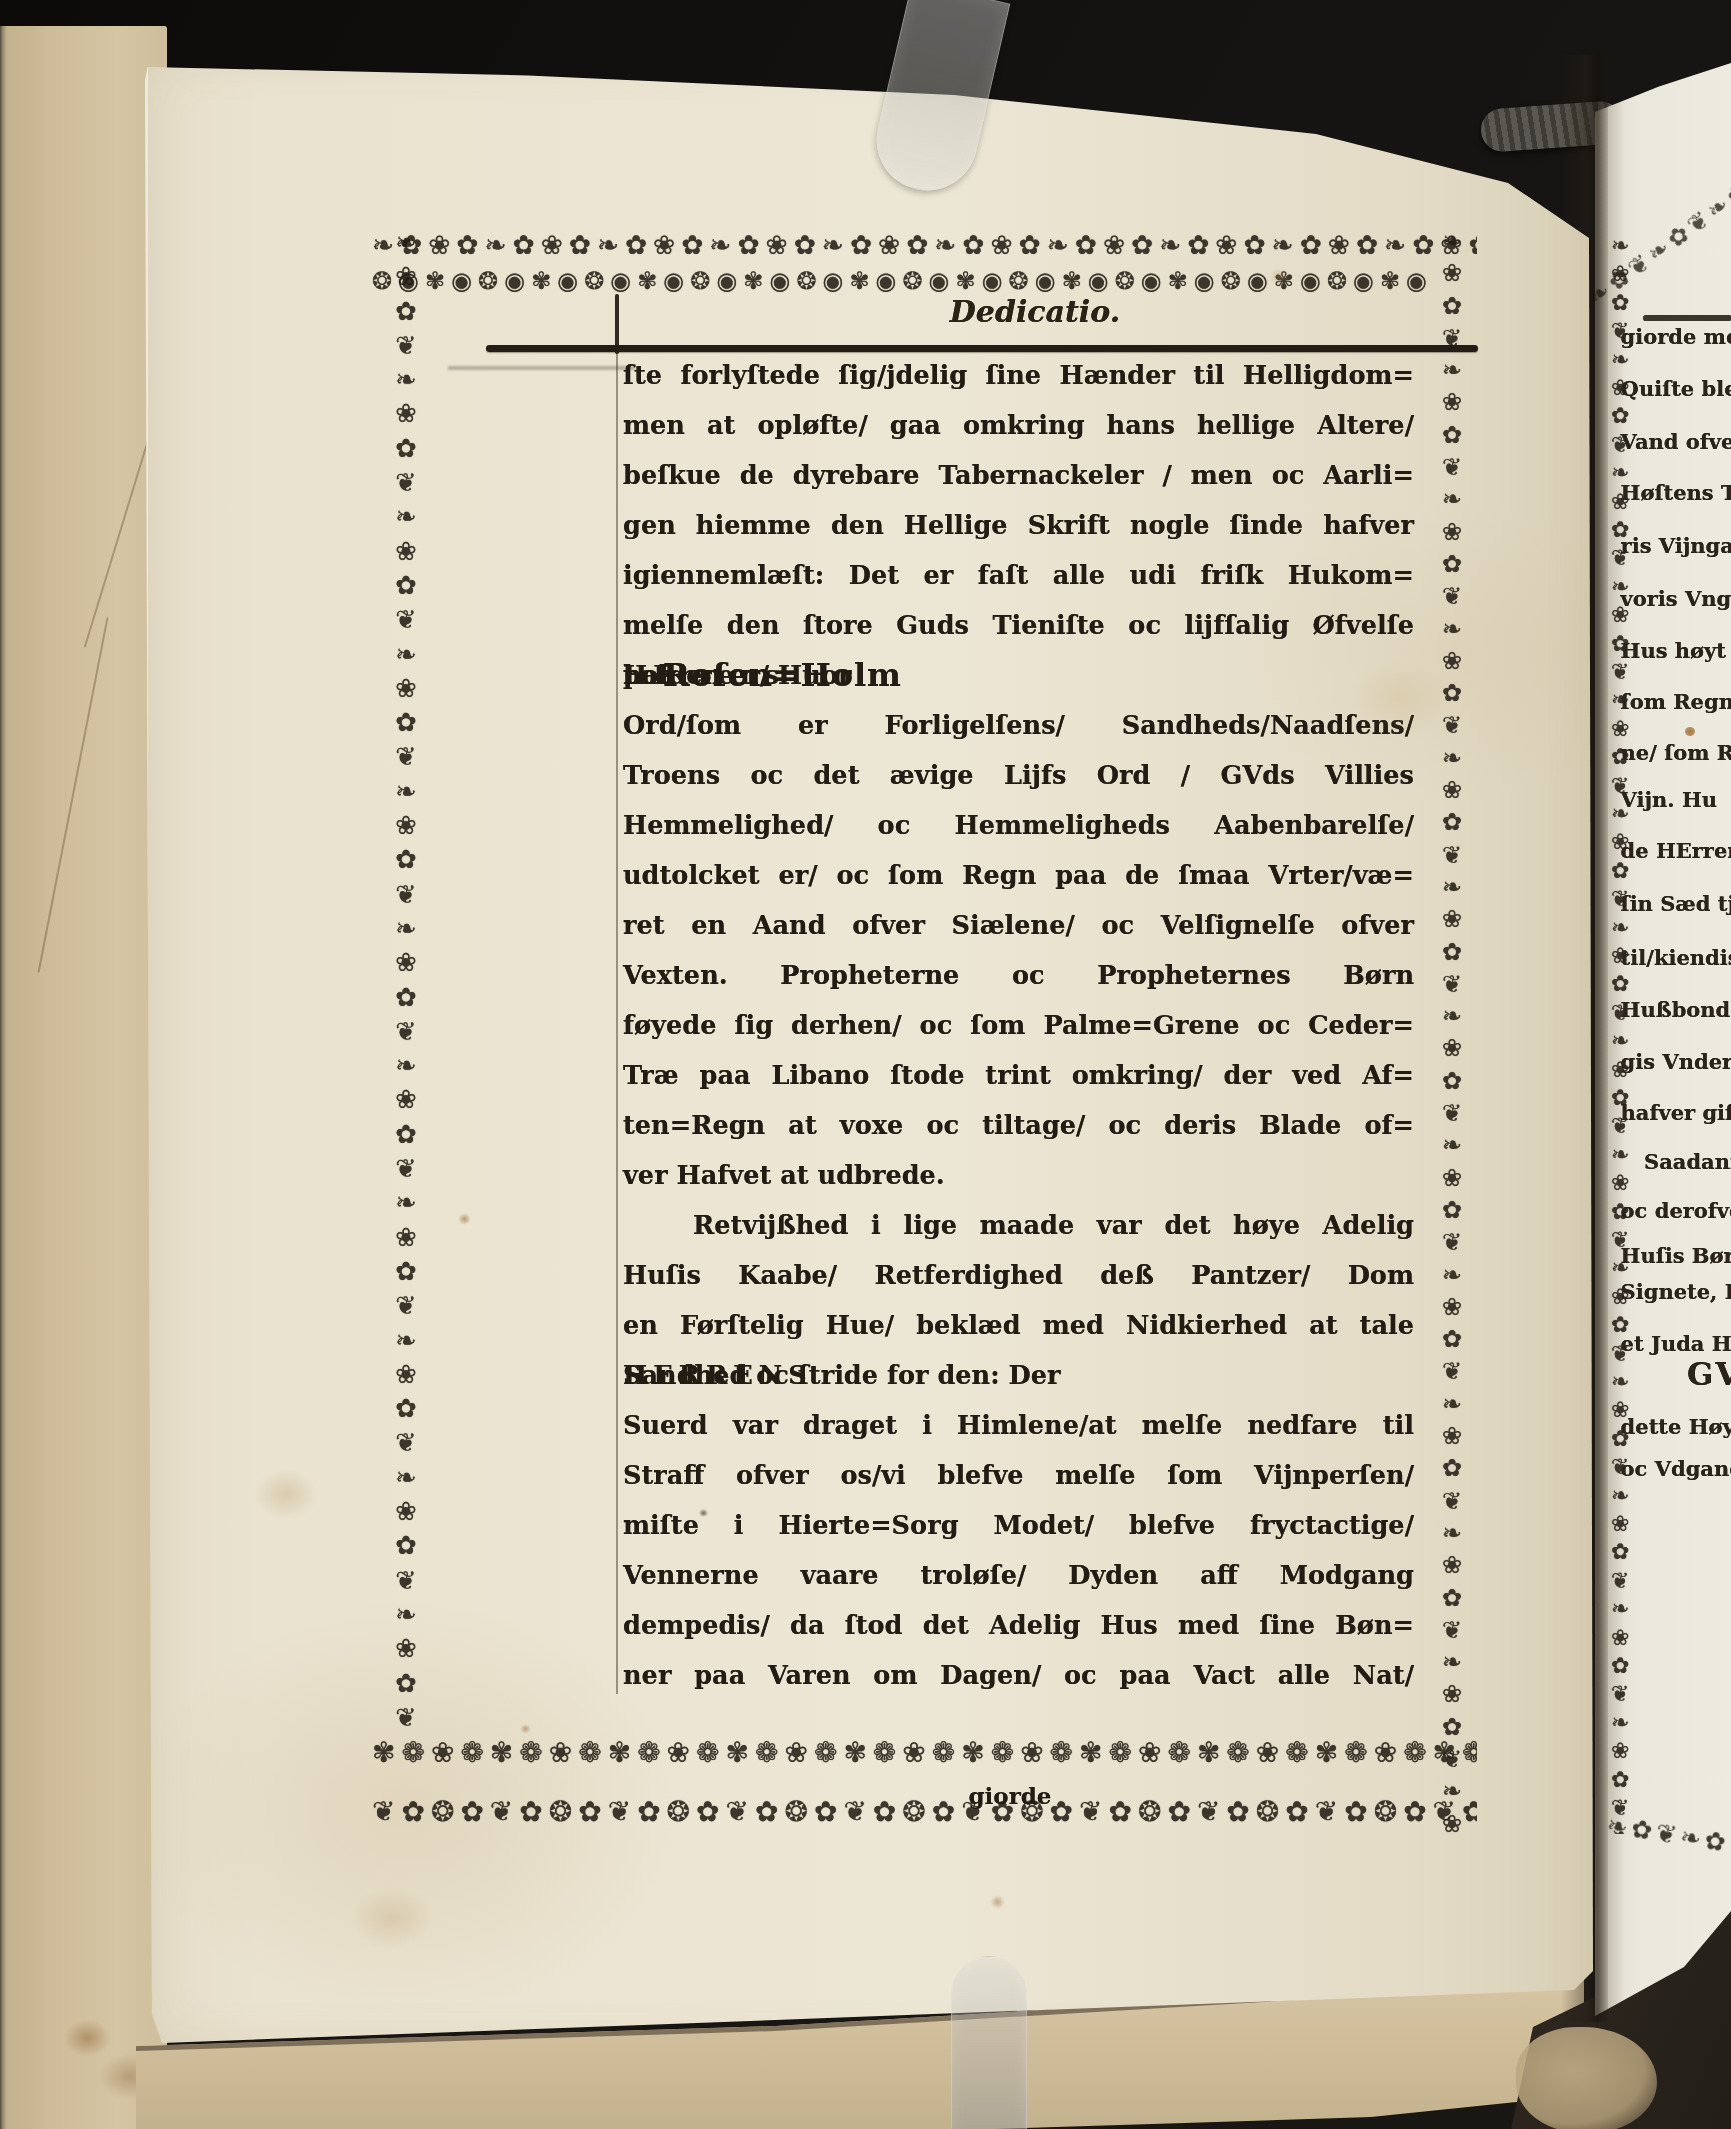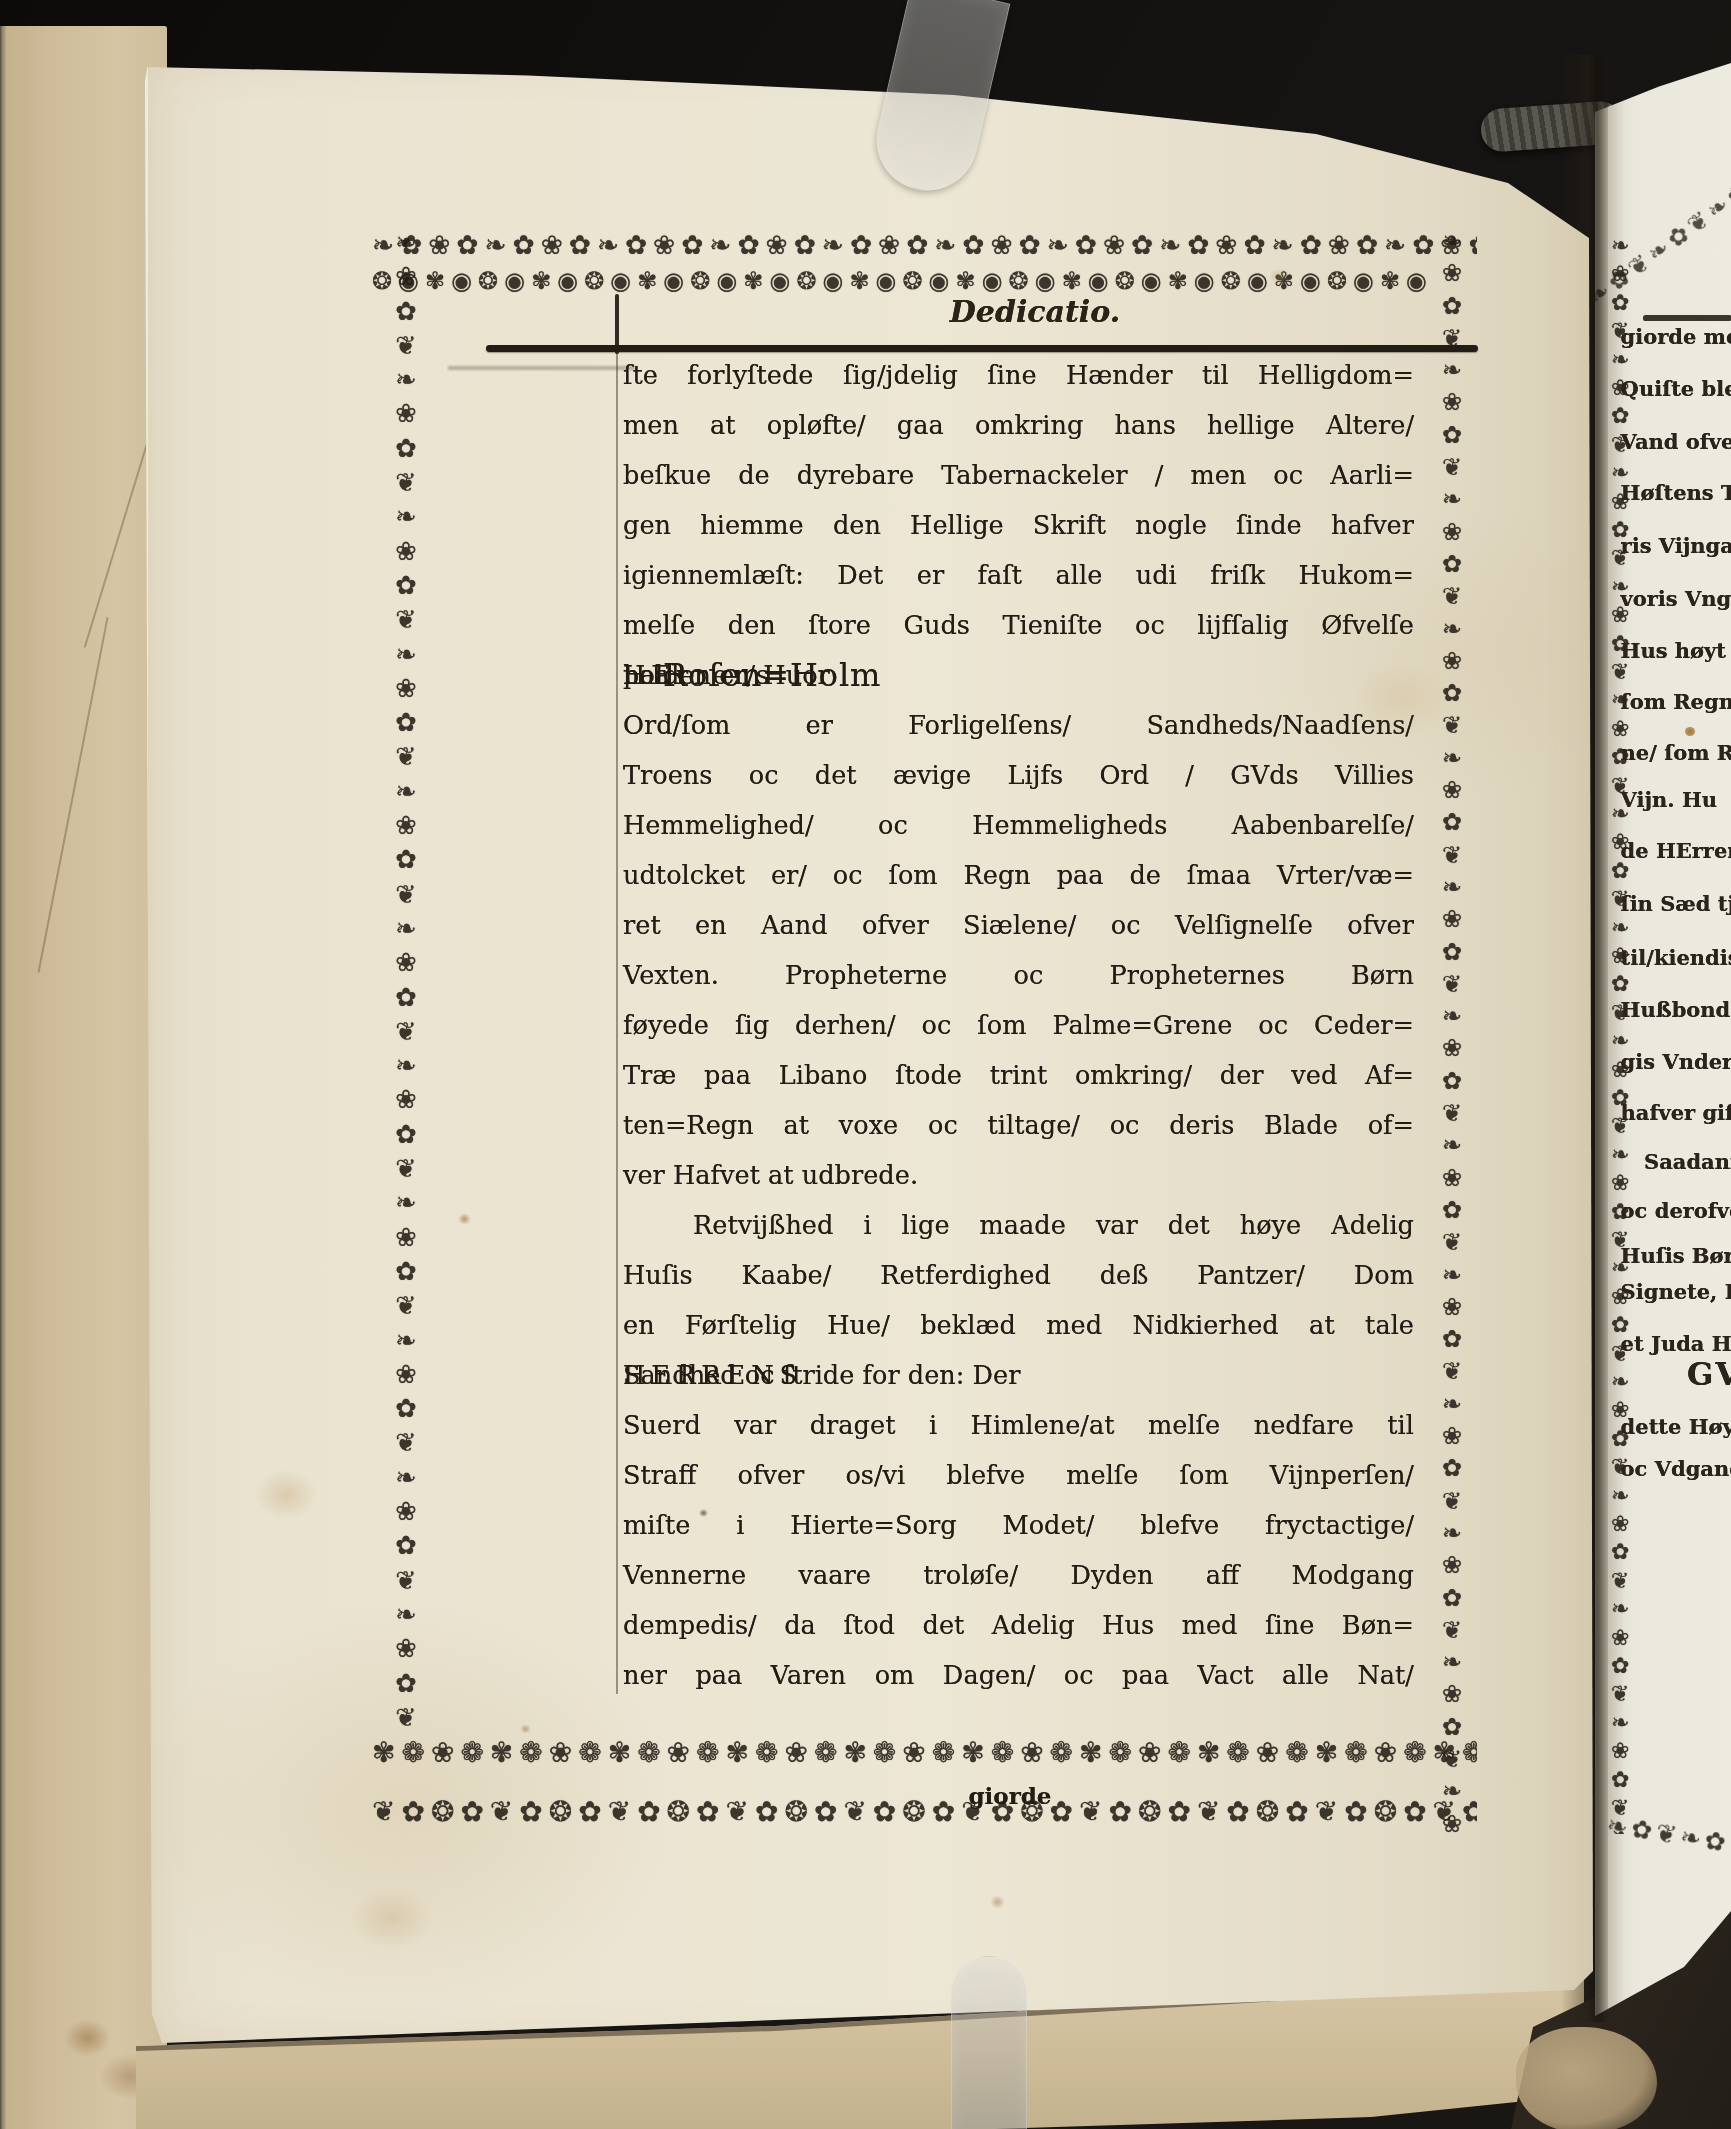--- a/index.html
+++ b/index.html
@@ -93,21 +93,21 @@
   .ded-title{left:771px;top:235px;width:238px;height:43px;text-align:center;
     font-style:italic;font-weight:700;font-size:30px;line-height:43px;color:#2b2318;
     text-shadow:0 0 0.4px #2b2318;}
   .head-rule{left:341px;top:290px;width:992px;height:7.2px;background:#241d15;border-radius:3.4px;
     box-shadow:0 0.9px 1.3px rgba(36,29,21,.4);}
   .head-smear{left:303px;top:311px;width:187px;height:3.8px;background:rgba(70,58,42,.32);filter:blur(1.3px);}
   .col-rule{left:471px;top:298px;width:1.7px;height:1341px;background:rgba(50,42,32,.45);}
 
   
   .text-block{left:478px;top:295px;width:791px;height:1346px;}
-  .tl{position:relative;width:100%;height:50px;line-height:50px;font-size:25.6px;font-weight:400;
+  .tl{position:relative;width:100%;height:50px;line-height:50px;font-size:25.6px;font-weight:700;
       color:#221c14;white-space:nowrap;text-align:justify;text-align-last:justify;
       text-shadow:0 0 0.6px rgba(34,28,20,.75);}
   .tl.short{text-align:center;text-align-last:left;}
   .tl.indent{padding-left:70px;}
   .tl .big{font-size:32px;letter-spacing:0.9px;margin-left:40px;}
   .tl .caps{letter-spacing:6px;}
   .catchword{left:478px;top:1716px;width:791px;height:50px;line-height:50px;
     font-size:23px;font-weight:700;color:#221c14;text-align:center;padding-right:17px;
     text-shadow:0 0 0.6px rgba(34,28,20,.75);}
 

